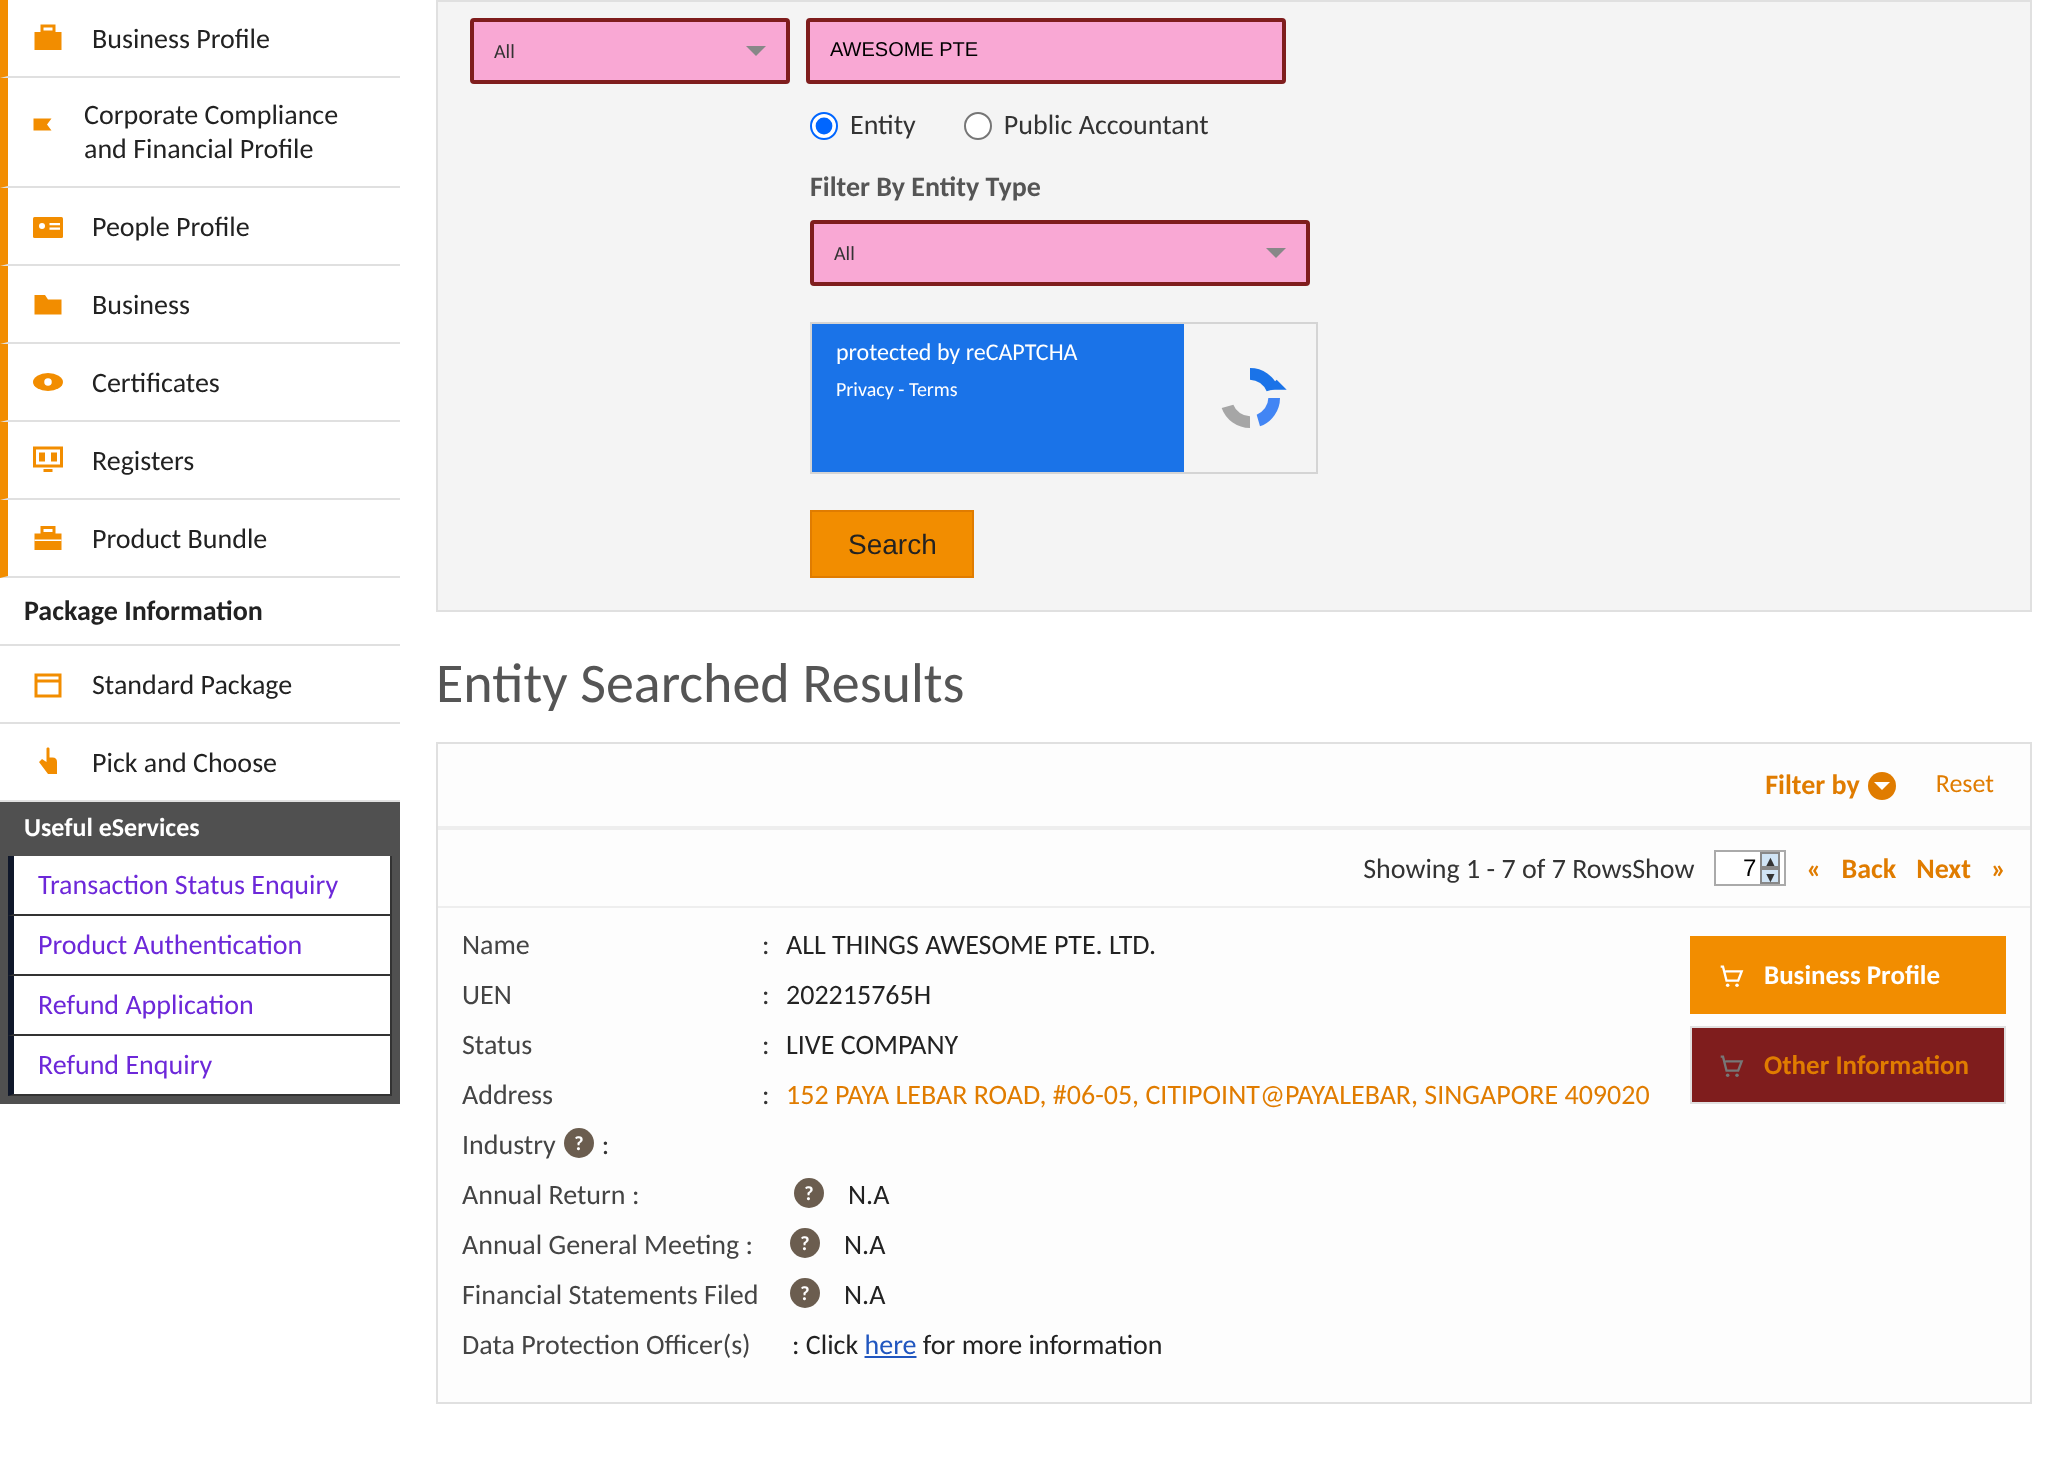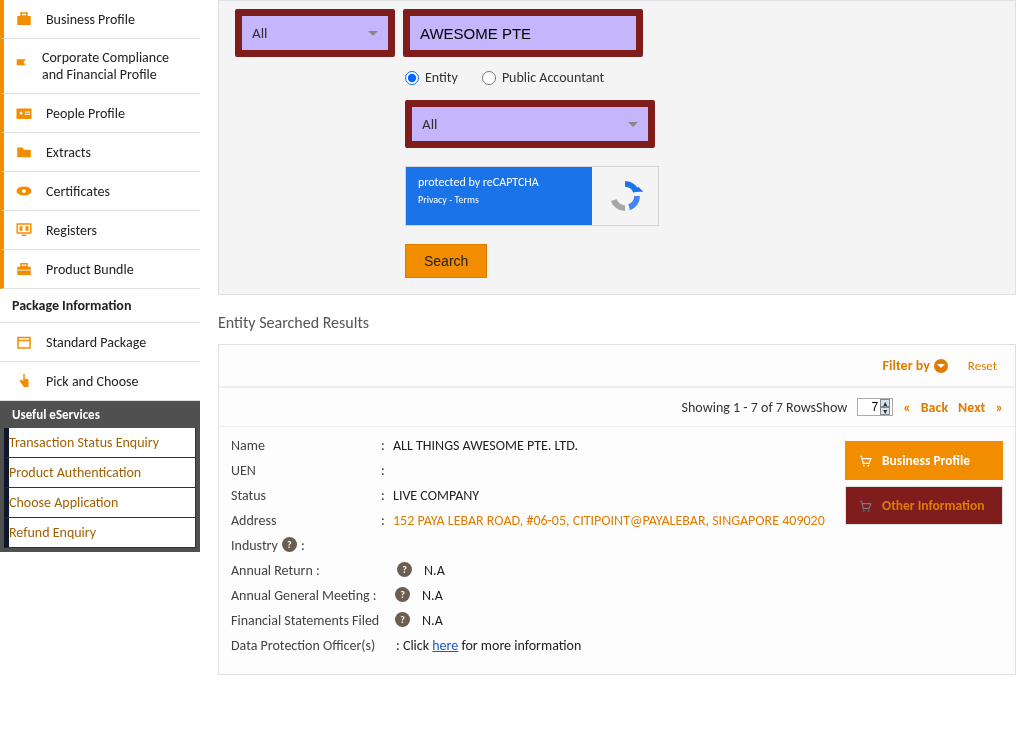--- a/index.html
+++ b/index.html
@@ -6,47 +6,47 @@
 body { font-family: Calibri, "Segoe UI", sans-serif; font-size: 14px; color: #333; background: #fff; width: 1024px; }
 .container { display: flex; }
 
 
 .sidebar { width: 200px; background: #fff; }
 .menu-item { display: flex; align-items: center; padding: 10px 12px; border-bottom: 1px solid #e0e0e0; background: #fff; cursor: pointer; font-size: 14px; color: #222; }
 .menu-icon-wrap { width: 24px; display: flex; justify-content: center; margin-right: 10px; }
 .menu-item.active { border-left: 4px solid #f28d00; padding-left: 8px; }
 .section-header { background: #fff; padding: 8px 12px; font-weight: bold; color: #222; border-bottom: 1px solid #e0e0e0; }
 .grey-header { background: #505050; color: #fff; padding: 6px 12px; font-weight: bold; font-size: 13px; }
-.eservice-item { background: #fff; padding: 6px 0; border: 1px solid #333; border-top: none; border-left: 5px solid #0f172a; color: #a16207; cursor: pointer; margin: 0 4px; }
+.eservice-item { background: #fff; padding: 6px 12px; border: 1px solid #333; border-top: none; border-left: 3px solid #0f172a; color: #6d28d9; cursor: pointer; margin: 0 4px; }
 .eservice-wrap { background: #505050; padding: 0 0 4px 0; }
 .eservice-item:first-child { border-top: 1px solid #333; }
 
 
 .main { flex: 1; padding: 0 0 0 18px; }
 .search-panel { background: #f4f4f4; padding: 8px 16px 16px 16px; border: 1px solid #e0e0e0; margin-right: 8px; }
 .search-row { display: flex; gap: 8px; margin-bottom: 12px; }
-.select, .text-input { background: #c4b5fd; border: 7px solid #7f1d1d; border-radius: 2px; padding: 8px 10px; font-size: 15px; }
+.select, .text-input { background: #f9a8d4; border: 2px solid #7f1d1d; border-radius: 2px; padding: 8px 10px; font-size: 10px; }
 .select { width: 160px; display: flex; justify-content: space-between; align-items: center; cursor: pointer; }
 .text-input { width: 240px; }
 .caret { border-left: 5px solid transparent; border-right: 5px solid transparent; border-top: 5px solid #888; }
 .radio-row { margin-left: 170px; margin-bottom: 14px; display: flex; gap: 24px; align-items: center; }
 .radio-row label { display: flex; align-items: center; gap: 6px; cursor: pointer; }
 input[type=radio] { width: 14px; height: 14px; accent-color: #0066ff; }
 .filter-block { margin-left: 170px; }
 .filter-block .lbl { font-weight: bold; margin-bottom: 8px; display: block; color: #555; }
 .filter-block .select { width: 250px; }
-.recaptcha { margin-left: 170px; margin-top: 18px; display: flex; border: 1px solid #d4d4d4; width: 254px; height: 60px; }
+.recaptcha { margin-left: 170px; margin-top: 18px; display: flex; border: 1px solid #d4d4d4; width: 254px; height: 76px; }
 .recaptcha-left { background: #1a73e8; color: #fff; padding: 8px 12px; flex: 1; font-size: 12px; }
 .recaptcha-left .small { font-size: 10px; margin-top: 4px; }
 .recaptcha-left a { color: #fff; text-decoration: none; }
 .recaptcha-right { width: 66px; display: flex; align-items: center; justify-content: center; background: #f4f4f4; }
 .recaptcha-logo { width: 40px; height: 40px; }
 .search-btn { margin-left: 170px; margin-top: 18px; background: #f28d00; color: #222; border: 1px solid #e07c00; padding: 8px 18px; font-size: 14px; cursor: pointer; }
 
-.results-title { font-size: 16px; color: #555; margin: 18px 0 12px 0; font-weight: normal; }
+.results-title { font-size: 28px; color: #555; margin: 18px 0 12px 0; font-weight: normal; }
 .results-panel { border: 1px solid #e0e0e0; background: #fdfdfd; margin-right: 8px; }
 .results-toolbar { display: flex; justify-content: flex-end; gap: 20px; padding: 12px 18px; border-bottom: 1px solid #eee; align-items: center; }
 .filterby { color: #e07c00; font-weight: bold; display: flex; align-items: center; gap: 4px; cursor: pointer; }
 .filterby-icon { width: 14px; height: 14px; background: #e07c00; border-radius: 50%; display: inline-flex; align-items: center; justify-content: center; }
 .filterby-icon::after { content: ''; border-left: 4px solid transparent; border-right: 4px solid transparent; border-top: 4px solid #fff; }
 .reset-link { color: #e07c00; cursor: pointer; font-size: 13px; }
 
 .pager-row { display: flex; justify-content: flex-end; align-items: center; padding: 10px 12px; border-top: 1px solid #eee; border-bottom: 1px solid #eee; font-size: 14px; }
 .pager-right { display: flex; align-items: center; gap: 10px; }
 .spinner { width: 36px; border: 1px solid #aaa; background: #fff; display: flex; }
@@ -107,21 +107,21 @@
           </svg>
       </span>
       <span>People Profile</span>
     </div>
     <div class="menu-item active">
       <span class="menu-icon-wrap">
         <svg class="oicon" viewBox="0 0 24 24">
             <path d="M3 6h7l2 3h9v10H3z" fill="#f28d00"></path>
           </svg>
       </span>
-      <span>Extracts</span>
+      <span>Business</span>
     </div>
     <div class="menu-item active">
       <span class="menu-icon-wrap">
         <svg class="oicon" viewBox="0 0 24 24">
             <ellipse cx="12" cy="12" rx="10" ry="6" fill="#f28d00"></ellipse>
             <circle cx="12" cy="12" r="2.5" fill="#fff"></circle>
           </svg>
       </span>
       <span>Certificates</span>
     </div>
@@ -163,21 +163,21 @@
             <path d="M11 3v9l-3-2-2 2 6 8h6v-8c0-2-1-3-3-3h-2V3c0-1-2-1-2 0z" fill="#f28d00"></path>
           </svg>
       </span>
       <span>Pick and Choose</span>
     </div>
 
     <div class="eservice-wrap">
       <div class="grey-header">Useful eServices</div>
       <div class="eservice-item">Transaction Status Enquiry</div>
       <div class="eservice-item">Product Authentication</div>
-      <div class="eservice-item">Choose Application</div>
+      <div class="eservice-item">Refund Application</div>
       <div class="eservice-item">Refund Enquiry</div>
     </div>
   </div>
 
   <div class="main">
     <div class="search-panel">
       <div class="search-row">
         <div class="select">
           <span>All</span>
           <span class="caret"></span>
@@ -188,20 +188,21 @@
         <label>
           <input type="radio" name="stype" checked="" style="">
           <span>Entity</span>
         </label>
         <label>
           <input type="radio" name="stype" style="">
           <span>Public Accountant</span>
         </label>
       </div>
       <div class="filter-block">
+        <span class="lbl">Filter By Entity Type</span>
         <div class="select">
           <span>All</span>
           <span class="caret"></span>
         </div>
       </div>
       <div class="recaptcha">
         <div class="recaptcha-left">
           <div>protected by reCAPTCHA</div>
           <div class="small">
             <a>Privacy</a>
@@ -271,20 +272,21 @@
         </div>
 
         <div class="field-row">
           <span class="field-label">Name</span>
           <span class="field-colon">:</span>
           <span class="field-value">ALL THINGS AWESOME PTE. LTD.</span>
         </div>
         <div class="field-row">
           <span class="field-label">UEN</span>
           <span class="field-colon">:</span>
+          <span class="field-value">202215765H</span>
         </div>
         <div class="field-row">
           <span class="field-label">Status</span>
           <span class="field-colon">:</span>
           <span class="field-value">LIVE COMPANY</span>
         </div>
         <div class="field-row">
           <span class="field-label">Address</span>
           <span class="field-colon">:</span>
           <span class="field-value orange" style="max-width:480px;">152 PAYA LEBAR ROAD, #06-05, CITIPOINT@PAYALEBAR, SINGAPORE 409020</span>

